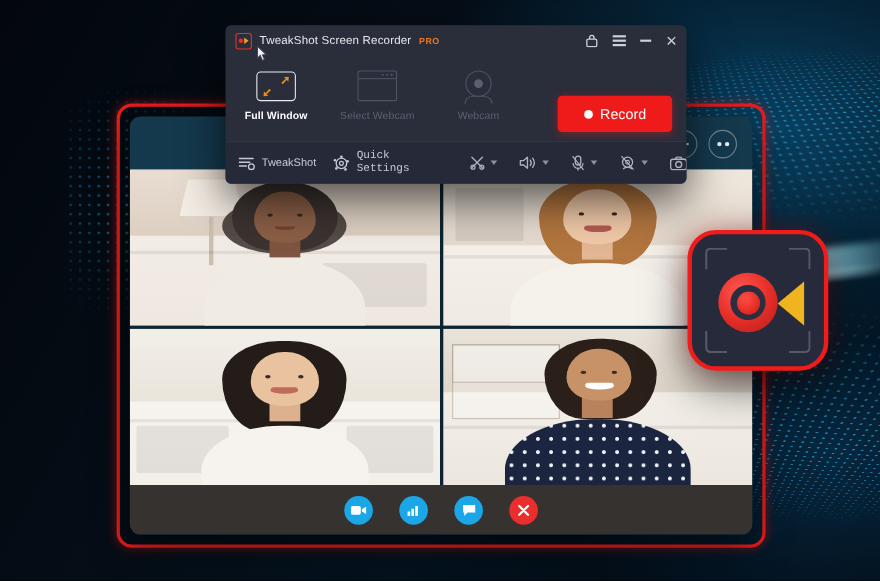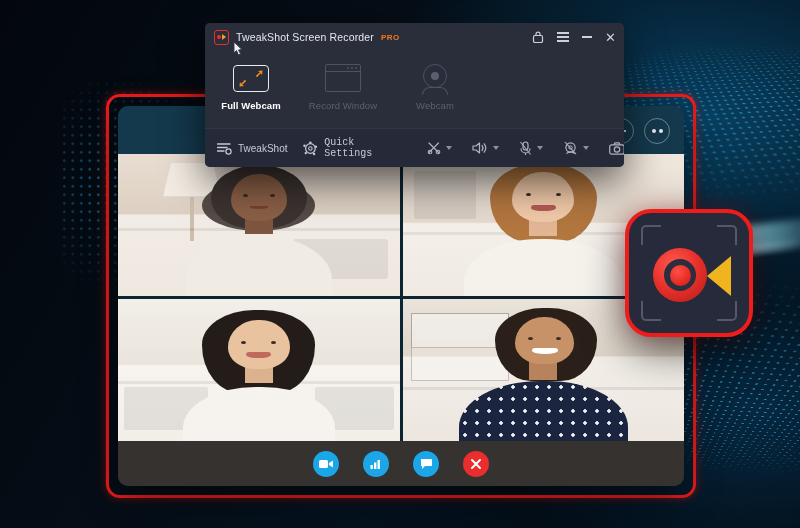--- a/index.html
+++ b/index.html
@@ -596,49 +596,53 @@
           <svg width="14" height="18" viewBox="0 0 14 18">
             <path d="M3 1 L3 12 L5.5 9.5 L7.5 14 L9.5 13 L7.6 8.9 L11 8.6 Z" fill="#f2f3f6" stroke="#3a3f52" stroke-width="1"></path>
           </svg>
         </div>
         <div class="mode-ico">
           <div class="fs-box">
             <span class="fs-arrow" style="right:4px;top:2px;">➚</span>
             <span class="fs-arrow" style="left:4px;bottom:2px;transform:rotate(180deg);">➚</span>
           </div>
         </div>
-        <div class="mode-label">Full Webcam</div>
+        <div class="mode-label">Full Window</div>
       </div>
 
 
       <div class="mode">
         <div class="mode-ico">
           <div class="win-box">
             <span class="bar">
               <i style="right:3px;"></i>
                 <i style="right:7px;"></i>
                 <i style="right:11px;"></i>
             </span>
           </div>
         </div>
-        <div class="mode-label">Record Window</div>
+        <div class="mode-label">Select Webcam</div>
       </div>
 
       <div class="mode">
         <div class="mode-ico">
           <div class="cam-ico">
             <div class="circ">
                 <div class="inner"></div>
               </div>
             <div class="stand"></div>
           </div>
         </div>
         <div class="mode-label">Webcam</div>
       </div>
 
+      <div class="record-btn">
+        <span class="rdot"></span>
+        <span>Record</span>
+      </div>
     </div>
 
     <div class="toolbar">
 
       <div class="tool">
         <svg width="15" height="13" viewBox="0 0 15 13">
           <path d="M0.5 2 H13 M0.5 5.5 H10 M0.5 9 H7" stroke="#c6cad6" stroke-width="1.4" stroke-linecap="round"></path>
           <circle cx="11.5" cy="9.5" r="2.6" fill="none" stroke="#c6cad6" stroke-width="1.2"></circle>
         </svg>
         <span>TweakShot</span>

